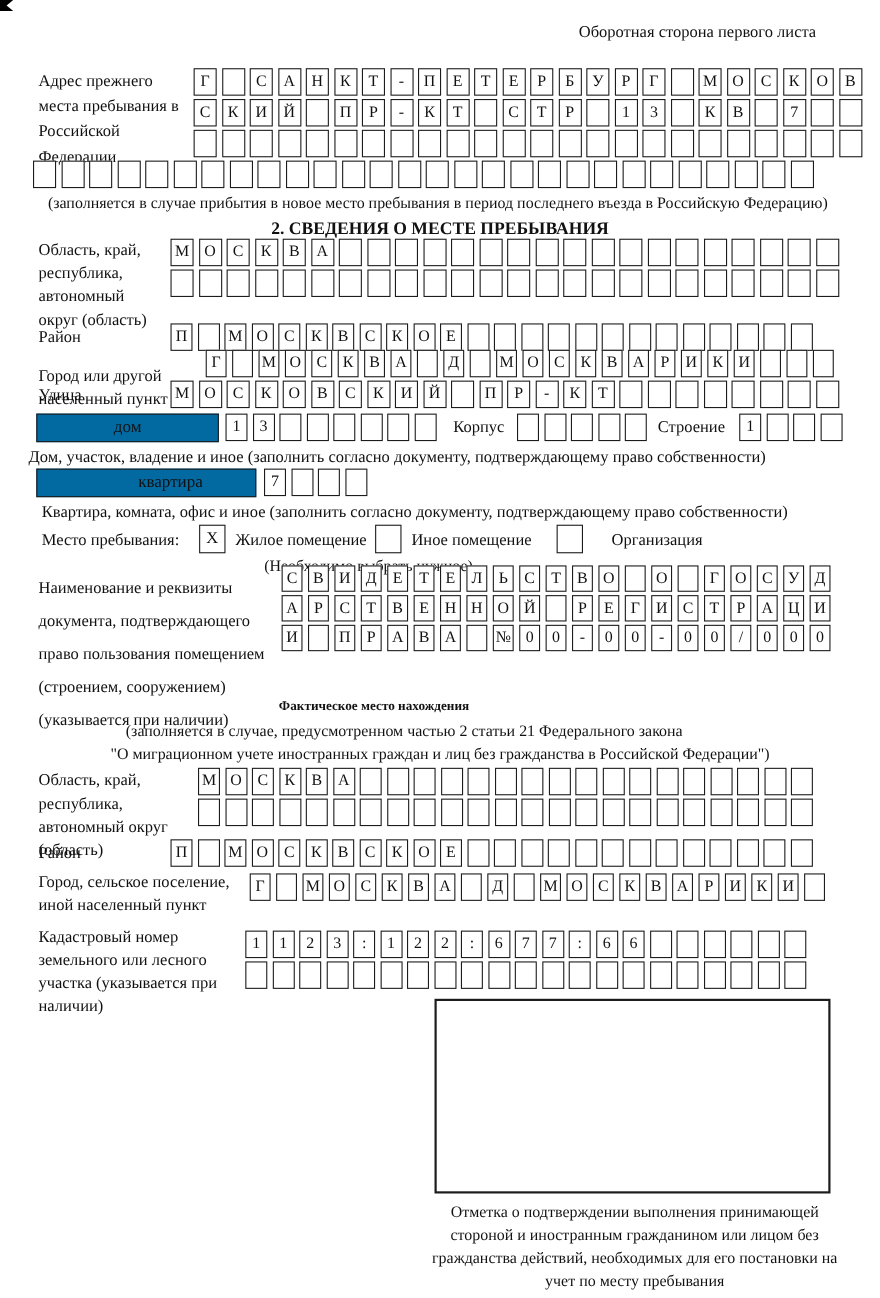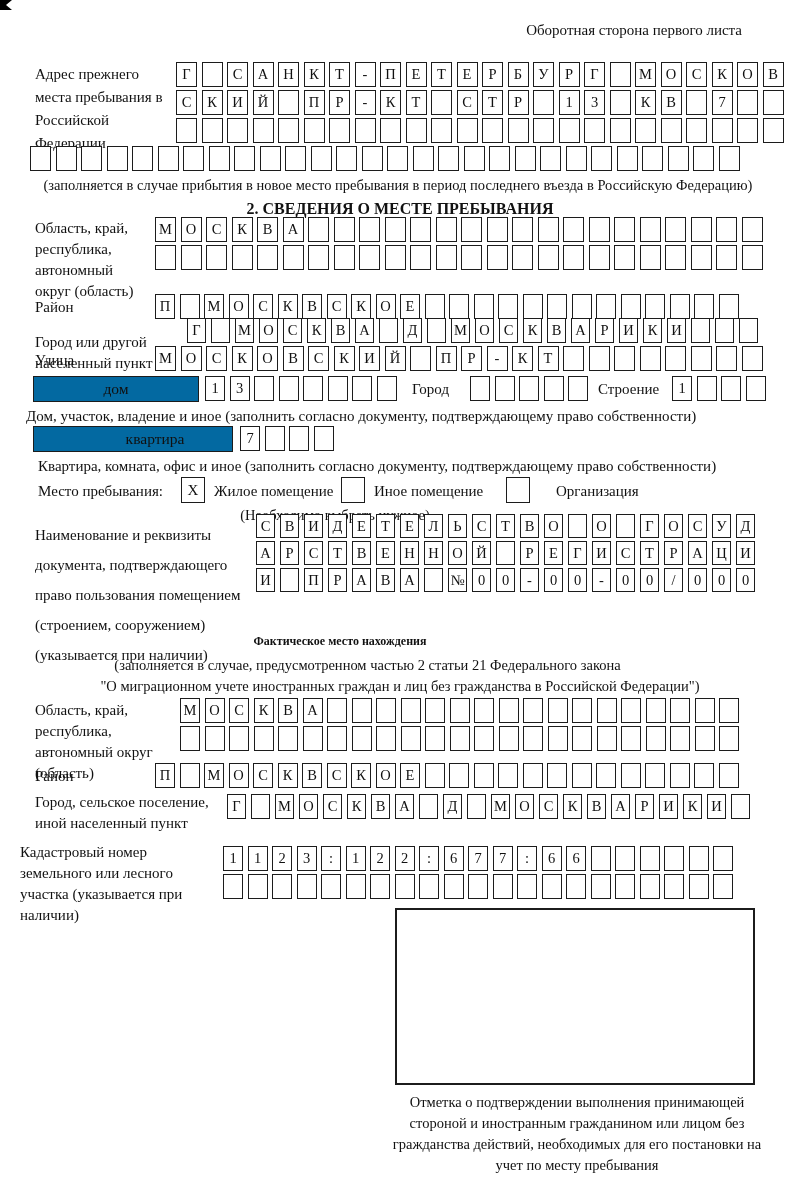--- a/index.html
+++ b/index.html
@@ -307,21 +307,21 @@
   <div class="boxrow bw20" style="left:205px; top:376px;">
       <span class="cell">1</span>
       <span class="cell">3</span>
       <span class="cell"></span>
       <span class="cell"></span>
       <span class="cell"></span>
       <span class="cell"></span>
       <span class="cell"></span>
       <span class="cell"></span>
     </div>
-  <div class="abs lbl" style="left:412px; top:379px;">Город</div>
+  <div class="abs lbl" style="left:412px; top:379px;">Корпус</div>
   <div class="boxrow bw20" style="left:470px; top:376px;">
       <span class="cell"></span>
       <span class="cell"></span>
       <span class="cell"></span>
       <span class="cell"></span>
       <span class="cell"></span>
     </div>
   <div class="abs lbl" style="left:598px; top:379px;">Строение</div>
   <div class="boxrow bw20" style="left:672px; top:376px;">
       <span class="cell">1</span>
@@ -523,21 +523,21 @@
       <span class="cell">К</span>
       <span class="cell">В</span>
       <span class="cell">А</span>
       <span class="cell">Р</span>
       <span class="cell">И</span>
       <span class="cell">К</span>
       <span class="cell">И</span>
       <span class="cell"></span>
     </div>
 
-  <div class="abs lbl" style="left:20px; top:842px; width:182px;">Кадастровый номер земельного или лесного участка (указывается при наличии)</div>
+  <div class="abs lbl" style="left:35px; top:842px; width:182px;">Кадастровый номер земельного или лесного участка (указывается при наличии)</div>
   <div class="boxrow bw20" style="left:223px; top:846px;">
       <span class="cell">1</span>
       <span class="cell">1</span>
       <span class="cell">2</span>
       <span class="cell">3</span>
       <span class="cell">:</span>
       <span class="cell">1</span>
       <span class="cell">2</span>
       <span class="cell">2</span>
       <span class="cell">:</span>

